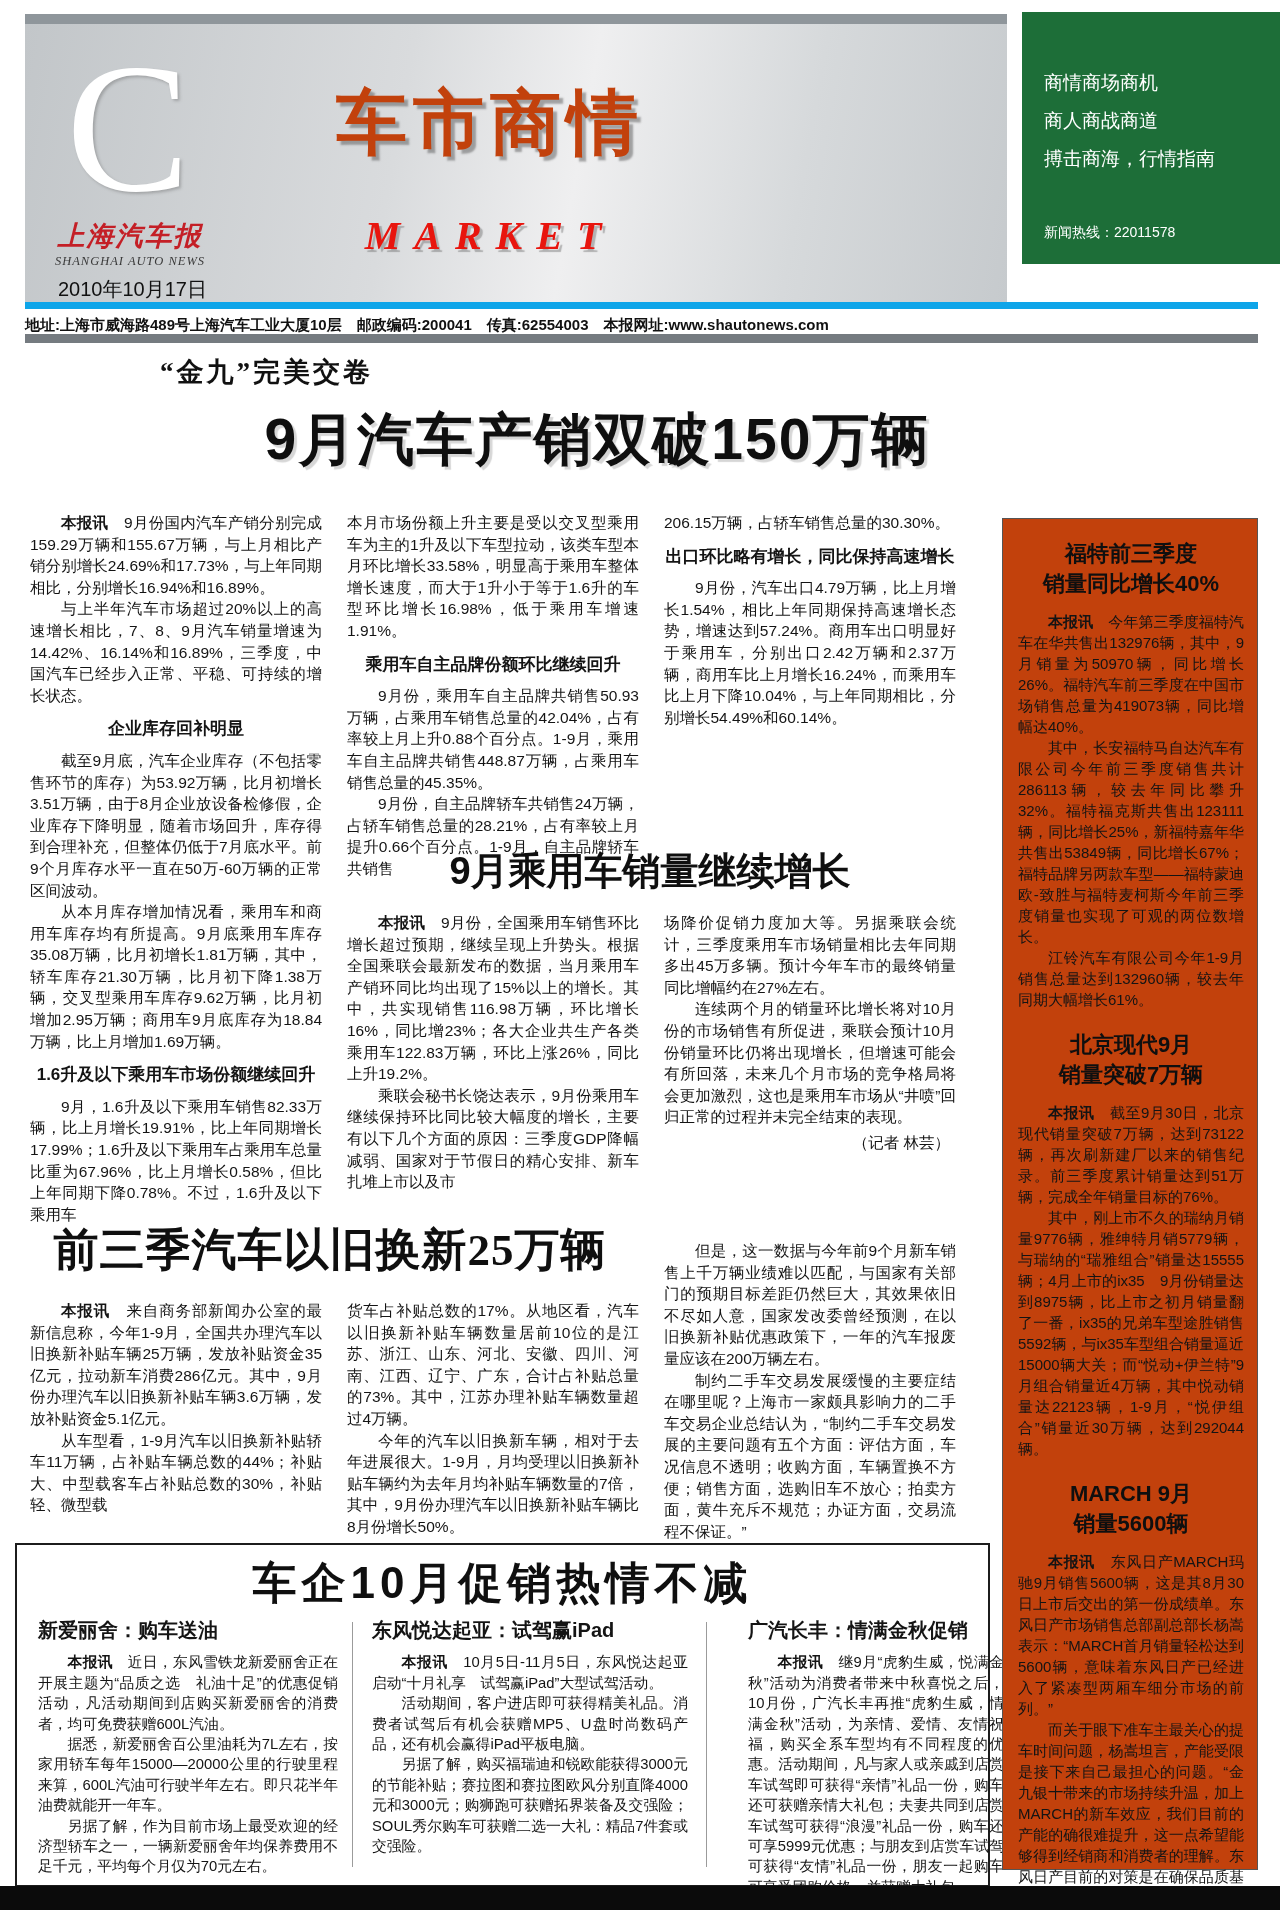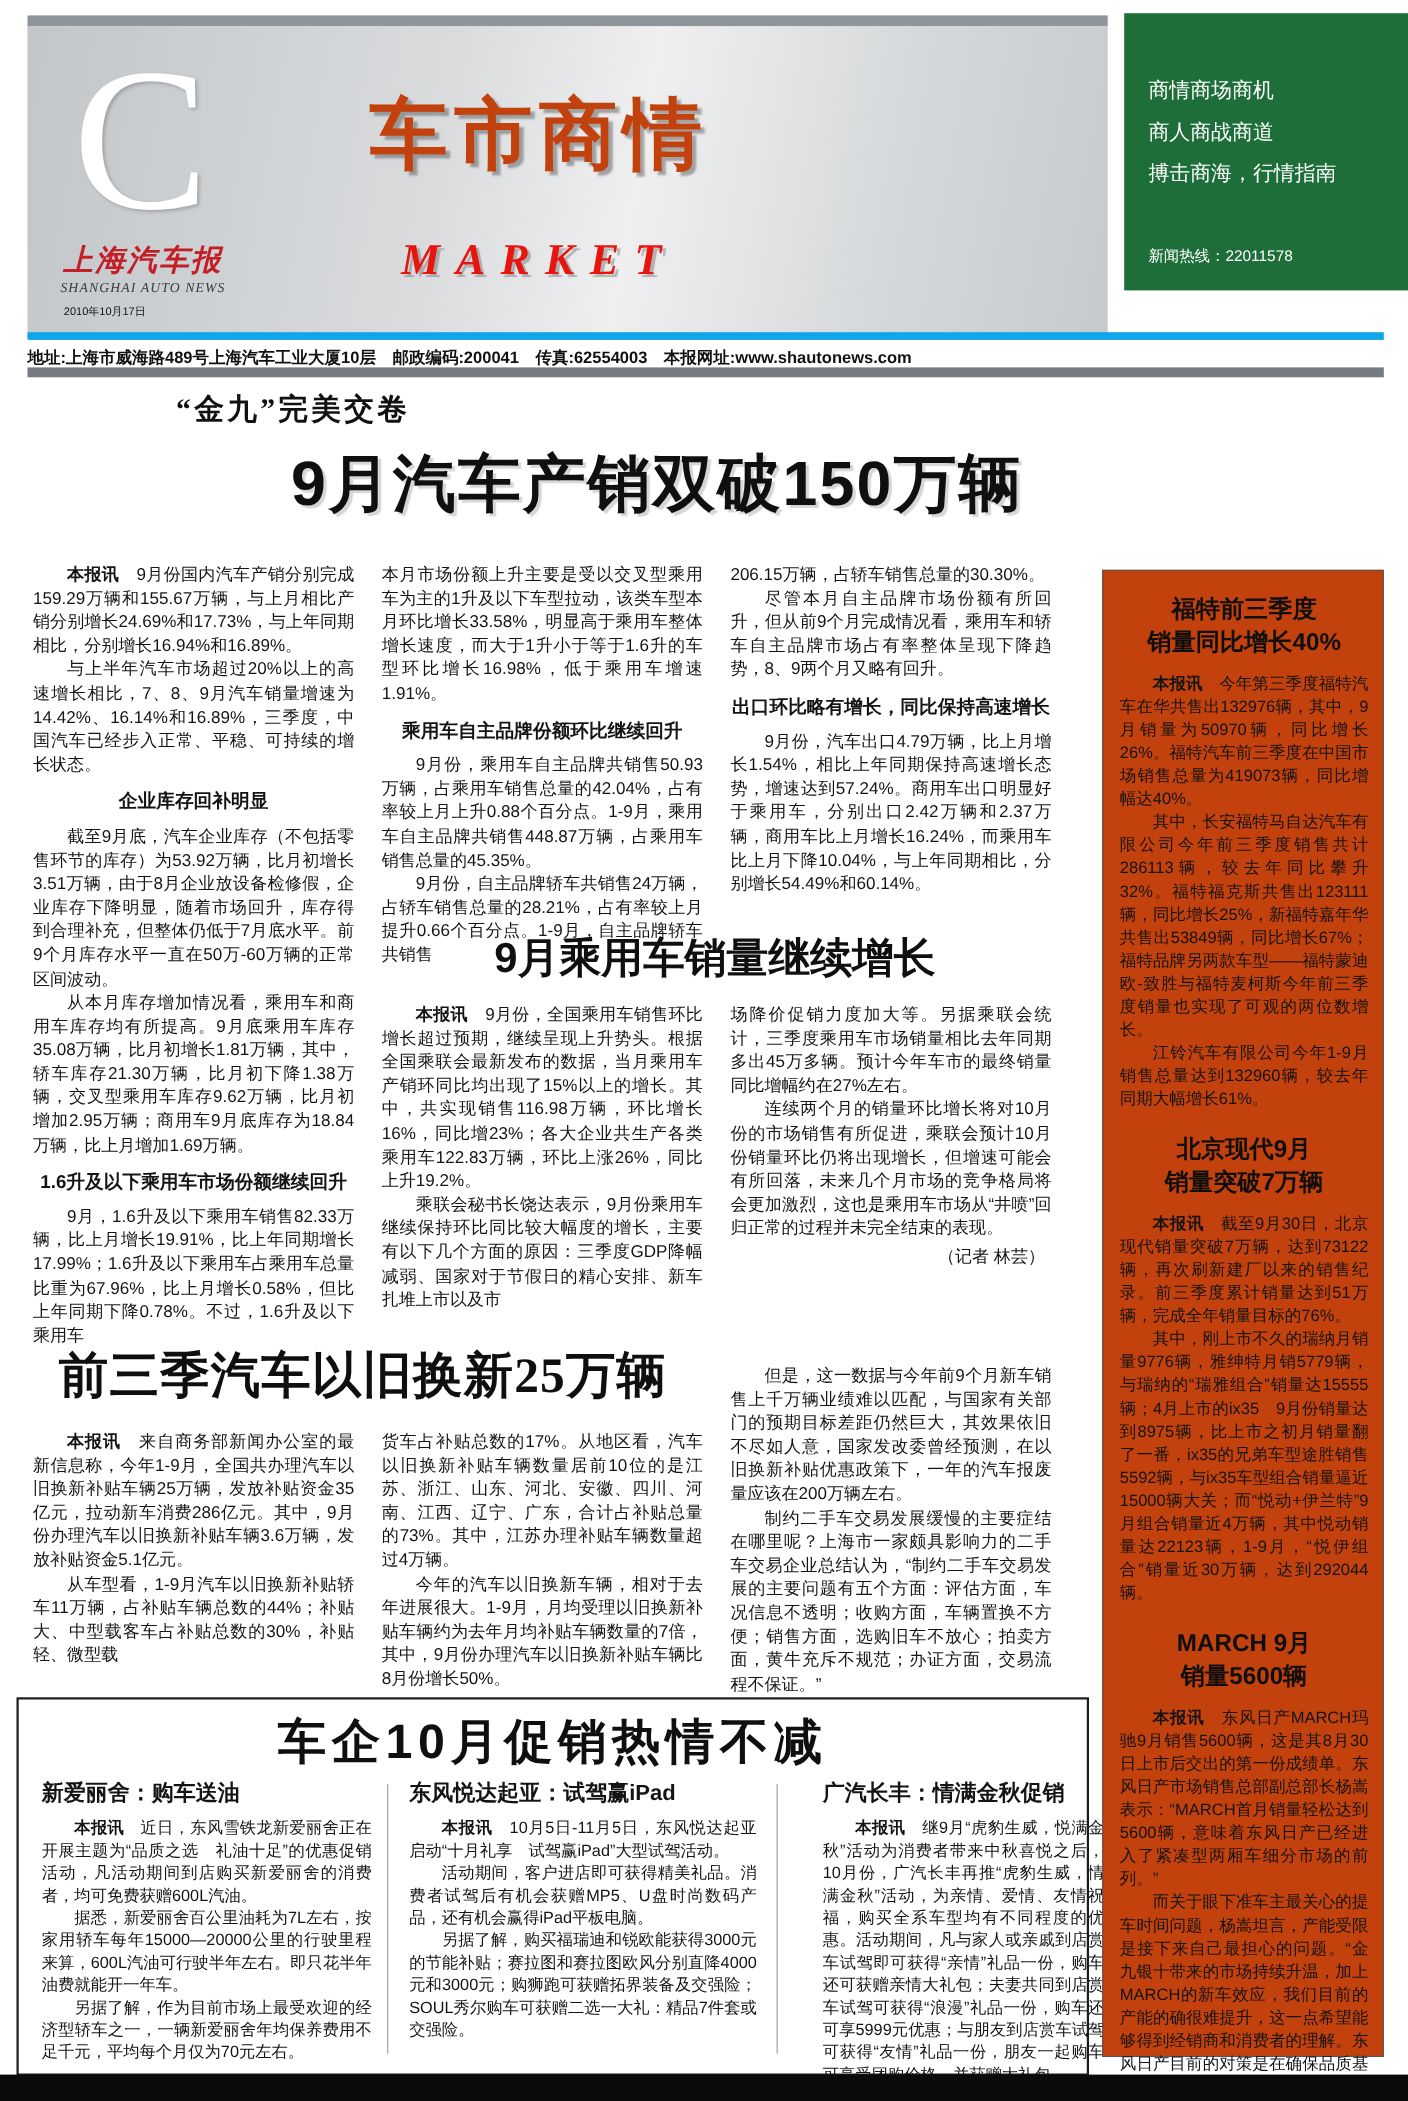--- a/index.html
+++ b/index.html
@@ -11,21 +11,21 @@
   .mast-topbar{left:25px;top:14px;width:982px;height:10px;background:#8f969b;}
   .mast-body{left:25px;top:24px;width:982px;height:282px;
      background:linear-gradient(100deg,#c2c6c9 0%,#d9dbdd 38%,#efeff0 56%,#d6d9db 78%,#c6cacd 100%);}
   .section-letter{left:48px;top:28px;width:160px;height:200px;color:#fff;
      font-family:"Liberation Serif",serif;font-size:185px;line-height:200px;text-align:center;
      text-shadow:2px 2px 3px rgba(90,90,90,.35);}
   .paper-logo{left:40px;top:218px;width:180px;text-align:center;color:#c41f26;
      font-family:"Liberation Serif",serif;font-style:italic;font-weight:bold;font-size:27px;letter-spacing:2px;}
   .paper-en{left:40px;top:254px;width:180px;text-align:center;color:#3a3a3a;
      font-family:"Liberation Serif",serif;font-style:italic;font-size:12.5px;letter-spacing:1px;}
-  .issue-date{left:58px;top:276px;font-size:10px;color:#111;}
+  .issue-date{left:58px;top:276px;font-size:20px;color:#111;}
   .edition-title{left:205px;top:48px;width:570px;text-align:center;color:#c2410c;
      font-family:"Liberation Serif",serif;font-weight:bold;font-size:71px;line-height:150px;letter-spacing:6px;
      text-shadow:4px 4px 2px rgba(70,70,70,.45);}
   .edition-en{left:205px;top:212px;width:570px;text-align:center;color:#e8150e;
      font-family:"Liberation Serif",serif;font-style:italic;font-weight:bold;font-size:40px;letter-spacing:14px;
      text-shadow:3px 3px 1px rgba(90,90,90,.4);}
   .slogan-box{left:1022px;top:12px;width:290px;height:252px;background:#1d6e38;color:#fff;}
   .slogan-lines{position:absolute;left:22px;top:52px;font-size:19px;line-height:38px;}
   .hotline{position:absolute;left:22px;top:212px;font-size:14px;}
 
@@ -135,21 +135,20 @@
     <div class="col-subhead">乘用车自主品牌份额环比继续回升</div>
     <div>
         <p>9月份，乘用车自主品牌共销售50.93万辆，占乘用车销售总量的42.04%，占有率较上月上升0.88个百分点。1-9月，乘用车自主品牌共销售448.87万辆，占乘用车销售总量的45.35%。</p>
         <p>9月份，自主品牌轿车共销售24万辆，占轿车销售总量的28.21%，占有率较上月提升0.66个百分点。1-9月，自主品牌轿车共销售</p>
       </div>
   </div>
 
   <div class="abs np-col lead-col3">
     <div>
         <p class="noindent">206.15万辆，占轿车销售总量的30.30%。</p>
-        <p>尽管本月自主品牌市场份额有所回升，但从前9个月完成情况看，乘用车和轿车自主品牌市场占有率整体呈现下降趋势，8、9两个月又略有回升。</p>
       </div>
     <div class="col-subhead">出口环比略有增长，同比保持高速增长</div>
     <div>
         <p>9月份，汽车出口4.79万辆，比上月增长1.54%，相比上年同期保持高速增长态势，增速达到57.24%。商用车出口明显好于乘用车，分别出口2.42万辆和2.37万辆，商用车比上月增长16.24%，而乘用车比上月下降10.04%，与上年同期相比，分别增长54.49%和60.14%。</p>
       </div>
   </div>
 
   <div class="abs mid-headline">9月乘用车销量继续增长</div>
   <div class="abs np-col mid-colA">
       <p><b>本报讯</b>　9月份，全国乘用车销售环比增长超过预期，继续呈现上升势头。根据全国乘联会最新发布的数据，当月乘用车产销环同比均出现了15%以上的增长。其中，共实现销售116.98万辆，环比增长16%，同比增23%；各大企业共生产各类乘用车122.83万辆，环比上涨26%，同比上升19.2%。</p>

